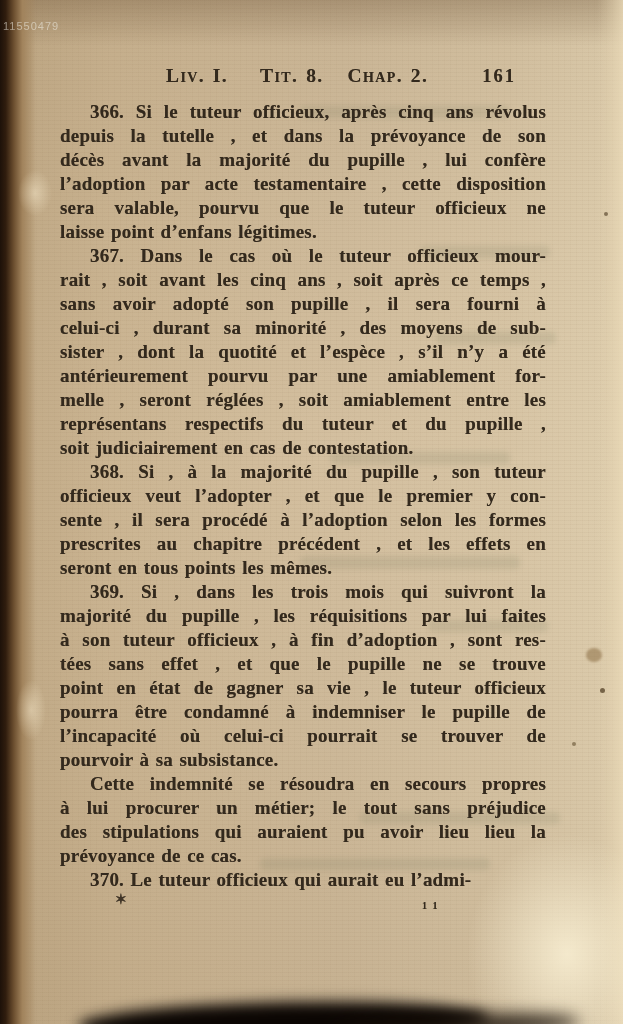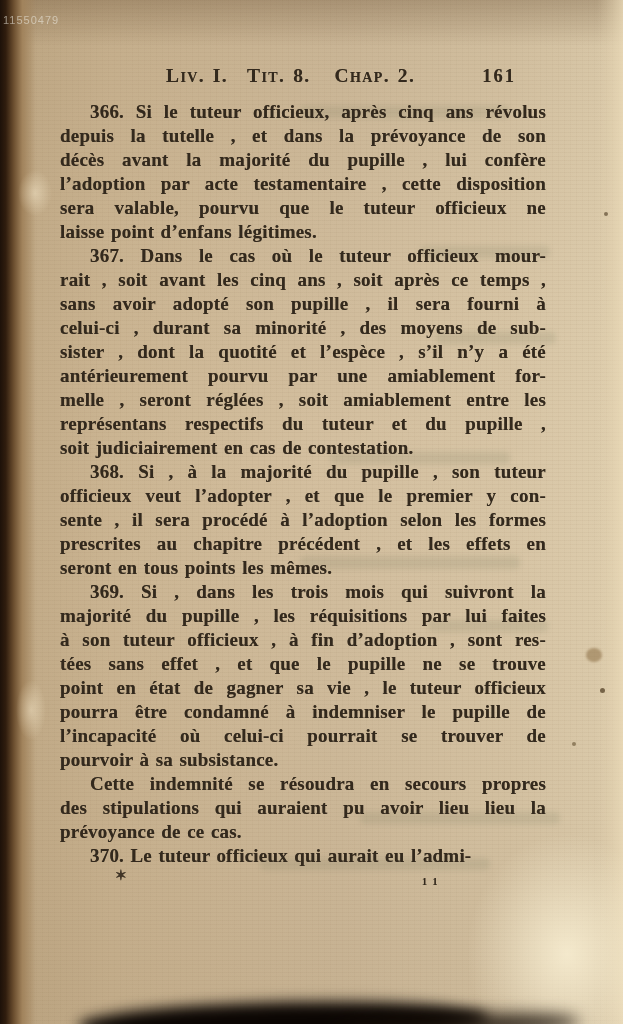--- a/index.html
+++ b/index.html
@@ -41,21 +41,21 @@
     position: absolute; left: 78px; bottom: -18px; width: 410px; height: 40px;
     background: #0b0603; border-radius: 50%;
     filter: blur(7px); transform: rotate(-1.2deg);
   }
   .bottom-shadow2 {
     position: absolute; left: 330px; bottom: -14px; width: 250px; height: 24px;
     background: rgba(20,12,6,0.8); border-radius: 50%;
     filter: blur(8px); transform: rotate(-2deg);
   }
   .watermark {
-    position: absolute; top: 14px; left: 3px;
+    position: absolute; top: 20px; left: 3px;
     font-family: "Liberation Sans", "DejaVu Sans", sans-serif;
     font-size: 11px; letter-spacing: 1px;
     color: rgba(238,236,228,0.55);
   }
   .ghost {
     position: absolute; border-radius: 5px; pointer-events: none;
     background: rgba(108,110,88,0.14); filter: blur(2.5px);
   }
   .speck { position: absolute; border-radius: 50%; pointer-events: none; }
   .lightspot { position: absolute; border-radius: 50%; pointer-events: none;
@@ -65,21 +65,21 @@
     position: absolute; left: 60px; top: 64px; width: 486px;
     color: var(--ink, #33291d);
     font-size: 19px; line-height: 24px;
     letter-spacing: 0.2px; word-spacing: 1.5px;
     text-shadow: 0 0 0.6px rgba(51,41,29,0.55);
     font-weight: bold;
   }
   .header { display: flex; align-items: baseline; height: 24px; }
   .header span { font-variant: small-caps; letter-spacing: 1.4px; font-size: 19.5px; }
   .h-book    { margin-left: 106px; }
-  .h-title   { margin-left: 19px; }
+  .h-title   { margin-left: 32px; }
   .h-chapter { margin-left: 24px; }
   .pagenum   { margin-left: auto; margin-right: 30px; font-variant: normal !important; letter-spacing: 2px !important; font-size: 18.5px !important; }
   .body { margin-top: 12px; }
   .line { text-align: justify; text-align-last: justify; white-space: normal; }
   .line.first { text-indent: 30px; }
   .line.last { text-align-last: left; }
   .footer { position: relative; height: 26px; }
   .f-mark { position: absolute; left: 55px; top: -4px; font-size: 14px; opacity: 0.9; }
   .f-sig  { position: absolute; left: 362px; top: 2px; font-size: 10px; letter-spacing: 6px; }
 </style>
@@ -151,20 +151,21 @@
           <div class="line">majorité du pupille , les réquisitions par lui faites</div>
           <div class="line">à son tuteur officieux , à fin d’adoption , sont res-</div>
           <div class="line">tées sans effet , et que le pupille ne se trouve</div>
           <div class="line">point en état de gagner sa vie , le tuteur officieux</div>
           <div class="line">pourra être condamné à indemniser le pupille de</div>
           <div class="line">l’incapacité où celui-ci pourrait se trouver de</div>
           <div class="line last">pourvoir à sa subsistance.</div>
         </div>
         <div>
           <div class="line first">Cette indemnité se résoudra en secours propres</div>
+          <div class="line">à lui procurer un métier; le tout sans préjudice</div>
           <div class="line">des stipulations qui auraient pu avoir lieu lieu la</div>
           <div class="line last">prévoyance de ce cas.</div>
         </div>
         <div>
           <div class="line first last">370. Le tuteur officieux qui aurait eu l’admi-</div>
         </div>
       </div>
 
     <div class="footer">
       <span class="f-mark">✶</span>

